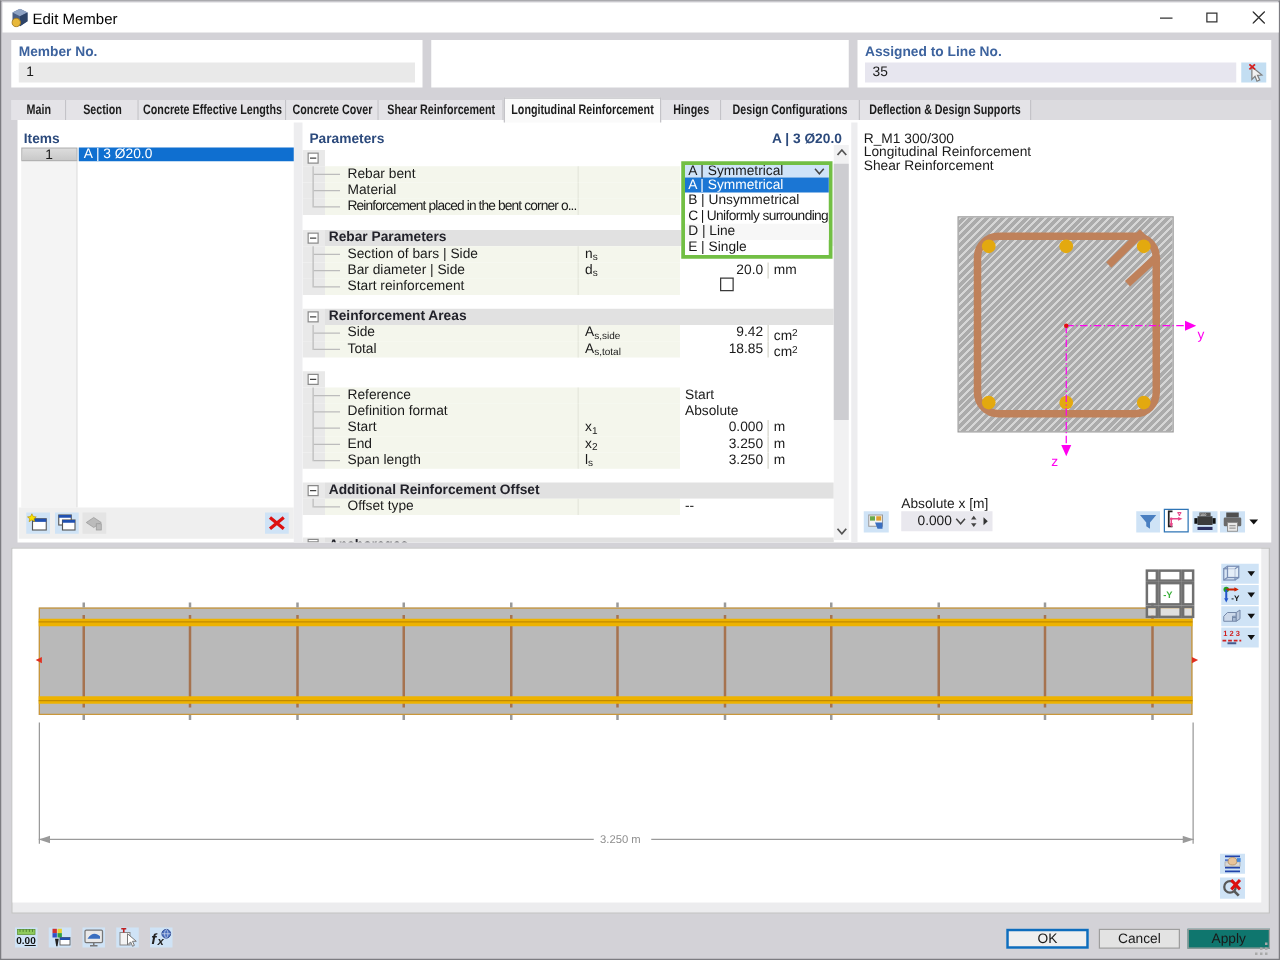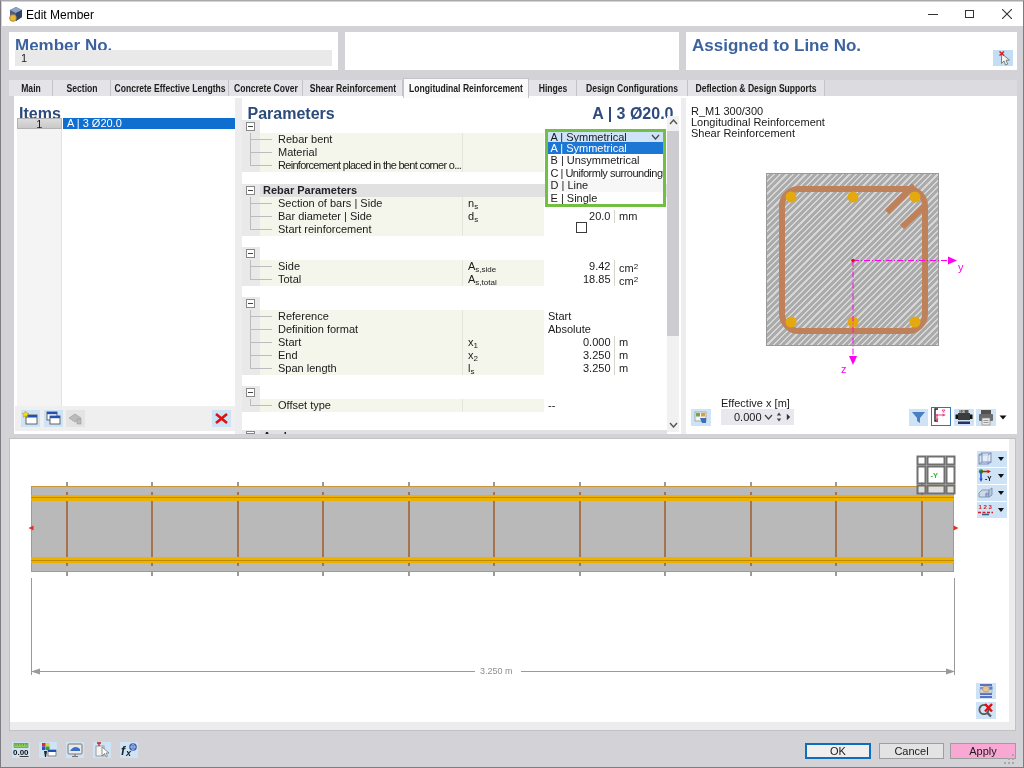--- a/index.html
+++ b/index.html
@@ -1,20 +1,20 @@
 <!DOCTYPE html>
 <html><head><meta charset="utf-8"><style>
 *{margin:0;padding:0;box-sizing:border-box}
 html,body{width:1024px;height:768px}
 body{font-family:"Liberation Sans",sans-serif;position:relative;background:#d3d2d7;overflow:hidden;font-size:11px;color:#1a1a1a}
 .ab{position:absolute}
 .win{position:absolute;left:0;top:0;width:1024px;height:768px;border:1px solid #7c7c81;border-top-color:#aaaaae;background:#d3d2d7}
 .titlebar{position:absolute;left:1px;top:1px;width:1021px;height:24px;background:#fff}
-.blab{color:#3d639e;font-weight:bold;font-size:17px}
-.navy{color:#2c4a7c;font-weight:bold;font-size:16px}
+.blab{color:#3d639e;font-weight:bold;font-size:11px}
+.navy{color:#2c4a7c;font-weight:bold;font-size:11px}
 .panel{position:absolute;background:#fff}
 .icobtn{position:absolute;background:#cfe3f6}
 .tab{top:79px;height:16px;background:#e4e3e7;border-right:1px solid #c4c3c8;text-align:center;line-height:16px;font-weight:bold;font-size:11px;white-space:nowrap;color:#1c1c1c}
 .tabsel{top:77px;height:20px;background:#fafafa;border:1px solid #c4c3c8;border-bottom:none;text-align:center;line-height:18px;font-weight:bold;font-size:11px;white-space:nowrap;color:#1c1c1c;z-index:3}
 .tab>span,.tabsel>span{position:absolute;left:50%;top:0;white-space:nowrap;transform:translateX(-39%) scaleX(0.78);transform-origin:0 50%}
 .grp{position:absolute;left:18px;width:407px;height:13px;background:#e1e1e1;line-height:13px;padding-left:3.5px;font-weight:bold;color:#22222a}
 .plab{position:absolute;left:18px;width:202.5px;height:13px;background:#f4f6ec;line-height:13px;padding-left:18.5px;overflow:hidden;white-space:nowrap}
 .psym{position:absolute;left:220.5px;width:82px;height:13px;background:#f4f6ec;line-height:13px;padding-left:5px;border-left:1px solid #e3e6da}
 .pval{position:absolute;left:302.5px;width:70px;height:13px;background:#fff;line-height:13px;text-align:right;padding-right:3.5px}
 .pvall{position:absolute;left:302.5px;width:122.8px;height:13px;background:#fff;line-height:13px;padding-left:4px;text-align:left}
@@ -50,20 +50,23 @@
 
  <div class="panel" style="left:8px;top:31px;width:329px;height:38px">
    <div class="ab blab" style="left:6px;top:4px">Member No.</div>
    <div class="ab" style="left:6px;top:18px;width:317px;height:16px;background:#e9e9e9">
         <span class="ab" style="left:6px;top:2px">1</span>
       </div>
  </div>
  <div class="panel" style="left:344px;top:31px;width:334px;height:38px"></div>
  <div class="panel" style="left:685px;top:31px;width:331px;height:38px">
    <div class="ab blab" style="left:6px;top:4px">Assigned to Line No.</div>
+   <div class="ab" style="left:6px;top:18px;width:297px;height:16px;background:#e7e6ef">
+        <span class="ab" style="left:6px;top:2px">35</span>
+      </div>
    <div class="ab" style="left:307px;top:18px;width:20px;height:16px;background:#c3def2">
      <svg width="20" height="16" viewBox="0 0 20 16">
        <path d="M8.5 3.5 L8.5 13.5 L11 11 L12.6 15 L14.8 14 L13 10.3 L16.5 10 Z" fill="#f2f2f2" stroke="#808080" stroke-width="1"></path>
        <path d="M6.5 1.5 L11 5.5 M11 1.5 L6.5 5.5" stroke="#d42020" stroke-width="1.5"></path>
      </svg>
    </div>
  </div>
 
  <div class="ab" id="tabbar" style="left:8px;top:79px;width:1008px;height:16px;background:#dcdbdf"></div>
  <div class="ab tab" style="left:8px;width:44px">
@@ -167,20 +170,21 @@
    <div class="plab" style="top:112px">Bar diameter | Side</div>
    <div class="psym" style="top:112px">d<sub>s</sub></div>
    <div class="pval" style="top:112px">20.0</div>
    <div class="punit" style="top:112px">mm</div>
    <div class="gut" style="top:125px"></div>
    <div class="plab" style="top:125px">Start reinforcement</div>
    <div class="psym" style="top:125px"></div>
    <div class="pval" style="top:125px"></div>
    <div class="punit0" style="top:125px"></div>
    <div class="gut" style="top:149px"></div>
+   <div class="grp" style="top:149px">Reinforcement Areas</div>
    <div class="exp" style="top:151px"></div>
    <div class="gut" style="top:162px"></div>
    <div class="plab" style="top:162px">Side</div>
    <div class="psym" style="top:162px">A<sub>s,side</sub></div>
    <div class="pval" style="top:162px">9.42</div>
    <div class="punit" style="top:162px">cm<sup>2</sup></div>
    <div class="gut" style="top:175px"></div>
    <div class="plab" style="top:175px">Total</div>
    <div class="psym" style="top:175px">A<sub>s,total</sub></div>
    <div class="pval" style="top:175px">18.85</div>
@@ -204,20 +208,21 @@
    <div class="plab" style="top:251px">End</div>
    <div class="psym" style="top:251px">x<sub>2</sub></div>
    <div class="pval" style="top:251px">3.250</div>
    <div class="punit" style="top:251px">m</div>
    <div class="gut" style="top:264px"></div>
    <div class="plab" style="top:264px">Span length</div>
    <div class="psym" style="top:264px">l<sub>s</sub></div>
    <div class="pval" style="top:264px">3.250</div>
    <div class="punit" style="top:264px">m</div>
    <div class="gut" style="top:288px"></div>
+   <div class="grp" style="top:288px">Additional Reinforcement Offset</div>
    <div class="exp" style="top:290px"></div>
    <div class="gut" style="top:301px"></div>
    <div class="plab" style="top:301px">Offset type</div>
    <div class="psym" style="top:301px"></div>
    <div class="pvall" style="top:301px">--</div>
    <div class="ab" style="left:334.5px;top:124px;width:11px;height:11px;border:1.5px solid #3a3a3a;background:#fff"></div>
    <div class="gut" style="top:332px;height:4px"></div>
    <div class="grp" style="top:332px;height:4px;overflow:hidden">
         <div style="line-height:12px">Anchorages</div>
       </div>
@@ -276,21 +281,21 @@
      <circle cx="165" cy="224" r="5.5" fill="#e3a90f"></circle>
      <circle cx="227" cy="224" r="5.5" fill="#e3a90f"></circle>
      <line x1="165" y1="162.5" x2="264" y2="162.5" stroke="#ff00f0" stroke-width="1" stroke-dasharray="6 2 1 2"></line>
      <polygon points="269,162.5 260,158.5 260,166.5" fill="#ff00f0"></polygon>
      <line x1="165" y1="162.5" x2="165" y2="261" stroke="#ff00f0" stroke-width="1" stroke-dasharray="6 2 1 2"></line>
      <polygon points="165,267 161,258 169,258" fill="#ff00f0"></polygon>
      <circle cx="165" cy="162.5" r="1.8" fill="#e01010"></circle>
      <text x="270" y="173" fill="#ff00f0" font-size="11">y</text>
      <text x="153" y="275" fill="#ff00f0" font-size="11">z</text>
    </svg>
-   <div class="ab" style="left:33px;top:299px">Effective x [m]</div>
+   <div class="ab" style="left:33px;top:299px">Absolute x [m]</div>
    <div class="icobtn" style="left:3px;top:311px;width:20px;height:17px">
      <svg width="20" height="17" viewBox="0 0 20 17">
        <rect x="4" y="3" width="11" height="9" fill="#f4f4f4" stroke="#999" stroke-width="0.8"></rect>
        <rect x="5" y="4" width="4" height="3.5" fill="#6aaa4a"></rect>
        <rect x="10" y="4" width="4" height="3.5" fill="#e0a030"></rect>
        <path d="M9 9 L15 9 L15 14 L11 14 Z" fill="#3a6fc0"></path>
      </svg>
    </div>
    <div class="ab" style="left:33px;top:311px;width:73px;height:16px;background:#e9e8ee">
      <span class="ab" style="left:13px;top:2px">0.000</span>
@@ -520,21 +525,21 @@
    <div class="icobtn" style="left:119px;top:11px;width:18px;height:16px">
      <svg width="18" height="16" viewBox="0 0 18 16">
           <text x="1" y="13" font-size="12" font-style="italic" font-weight="bold" fill="#222">f</text>
           <text x="6" y="14" font-size="9" font-style="italic" font-weight="bold" fill="#222">x</text>
           <circle cx="13" cy="5" r="3.5" fill="#4a70c0" stroke="#24408a" stroke-width="0.7"></circle>
           <path d="M9.5 5 L16.5 5 M13 1.5 C14.8 3 14.8 7 13 8.5 M13 1.5 C11.2 3 11.2 7 13 8.5" stroke="#cdd8ee" stroke-width="0.6" fill="none"></path>
         </svg>
    </div>
    <div class="ab" style="left:804px;top:12px;width:66px;height:16px;background:#efefef;border:2px solid #0e6dbd;text-align:center;line-height:12px">OK</div>
    <div class="ab" style="left:878px;top:12px;width:65px;height:16px;background:#e3e3e3;border:1px solid #9e9e9e;text-align:center;line-height:14px">Cancel</div>
-   <div class="ab" style="left:949px;top:12px;width:66px;height:16px;background:#f9a8d4;border:1px solid #9e9e9e;text-align:center;line-height:14px">Apply</div>
+   <div class="ab" style="left:949px;top:12px;width:66px;height:16px;background:#0f766e;border:1px solid #9e9e9e;text-align:center;line-height:14px">Apply</div>
    <svg class="ab" style="left:1002px;top:22px" width="12" height="12" viewBox="0 0 12 12">
         <g fill="#a9a9a9">
           <rect x="9" y="1" width="2" height="2"></rect>
           <rect x="9" y="5" width="2" height="2"></rect>
           <rect x="9" y="9" width="2" height="2"></rect>
           <rect x="5" y="5" width="2" height="2"></rect>
           <rect x="5" y="9" width="2" height="2"></rect>
           <rect x="1" y="9" width="2" height="2"></rect>
         </g>
       </svg>

